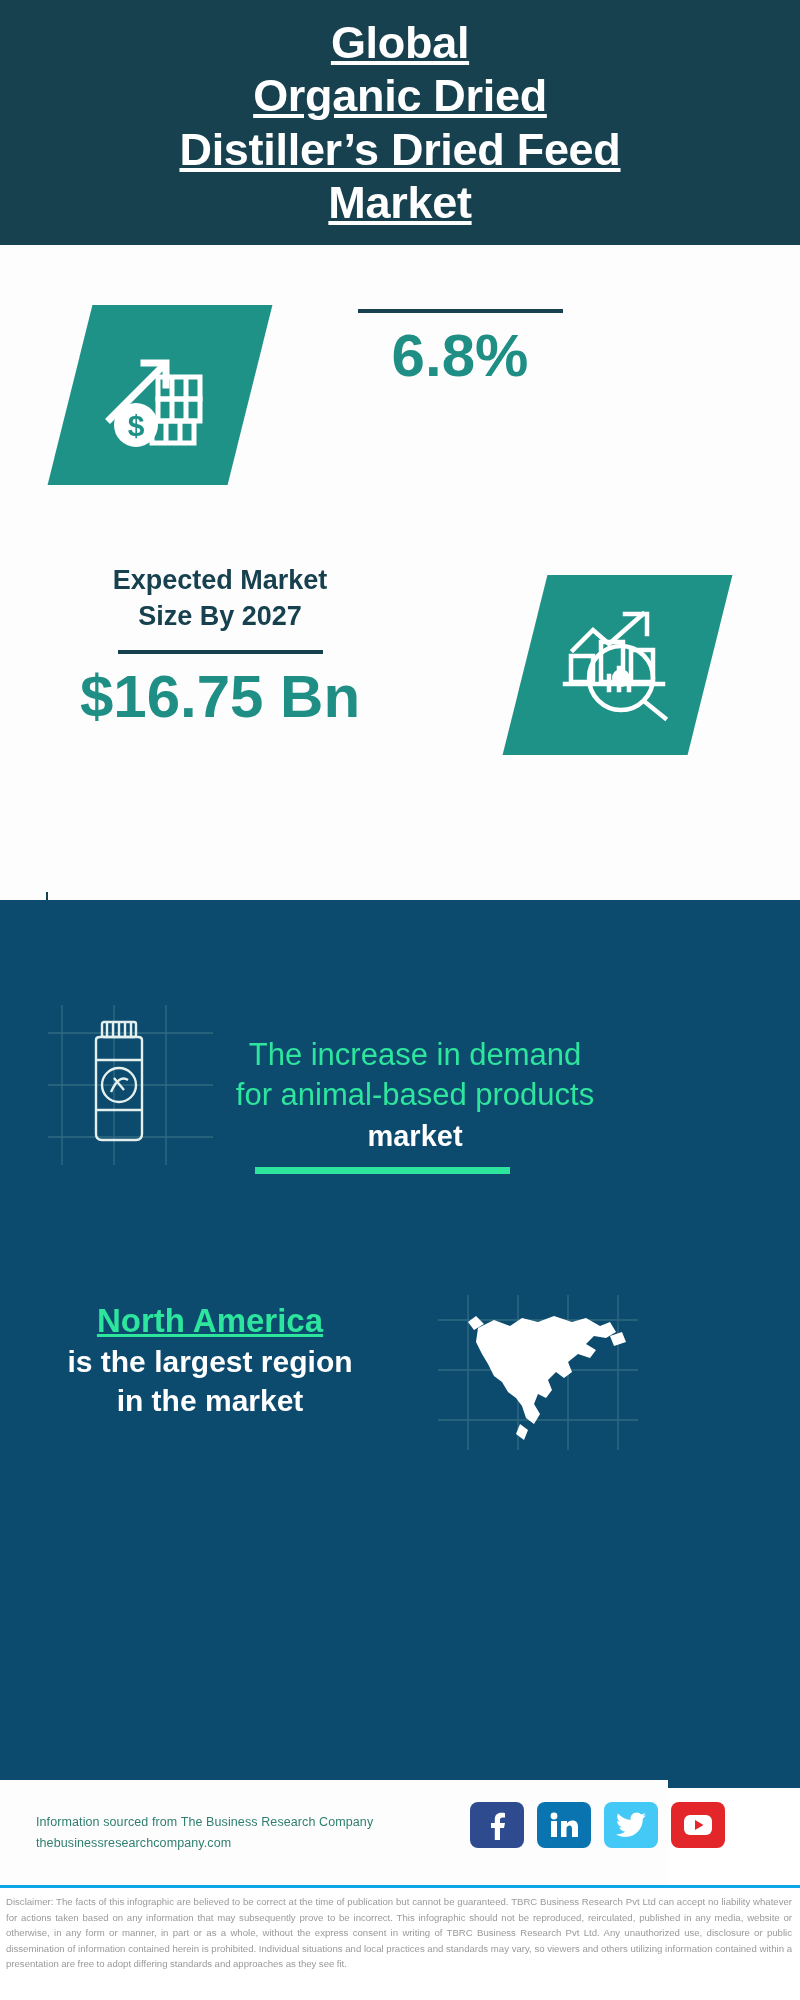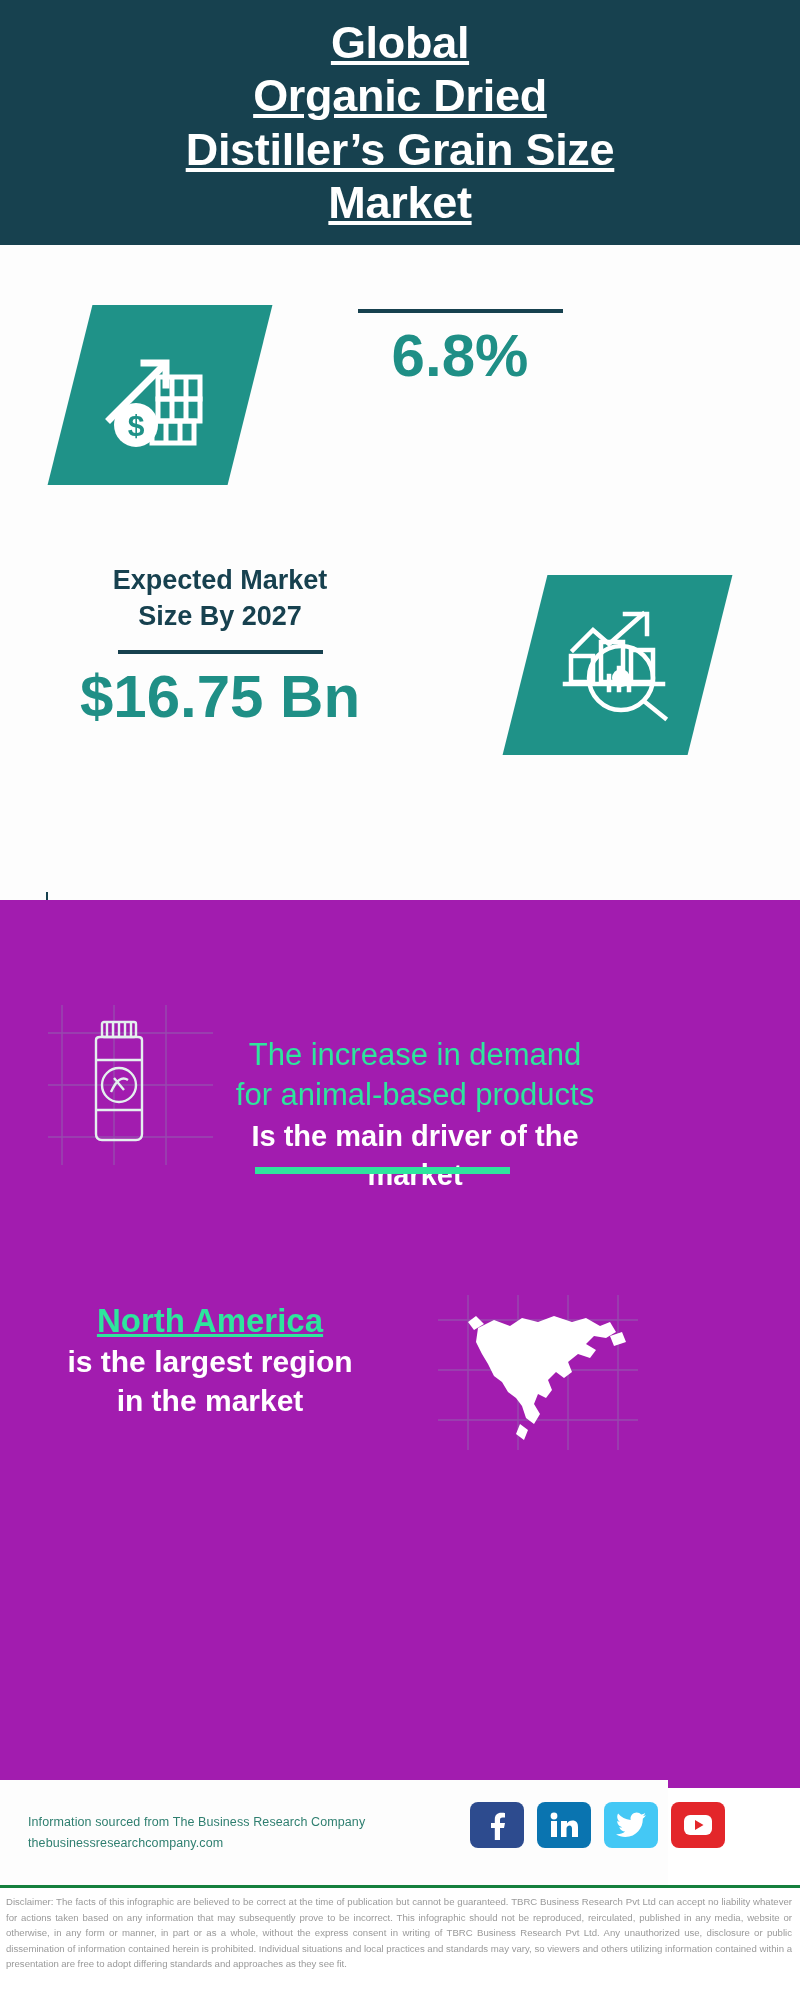--- a/index.html
+++ b/index.html
@@ -48,21 +48,21 @@
   .stat-value {
     color:#1f8f86; font-weight:bold; font-size:60px; line-height:1.1;
   }
 
   .growth-stat { left:280px; top:48px; width:360px; }
   .size-stat   { left:45px;  top:318px; width:350px; }
 
   
   .dark-section {
     position:absolute; left:0; top:900px; width:800px; height:888px;
-    background:#a21caf;
+    background:#0c4a6e;
   }
   .skyline {
     position:absolute; left:0; top:880px; width:800px; height:120px;
     display:block;
   }
 
   .grid-tile { position:absolute; opacity:0.30; }
 
   .driver-block { position:absolute; left:180px; top:1035px; width:470px; text-align:center; }
   .driver-green {
@@ -78,54 +78,54 @@
   }
   .region-desc {
     color:#ffffff; font-size:30px; font-weight:bold; line-height:1.32;
   }
 
   .map-wrap { position:absolute; left:440px; top:1305px; width:215px; height:155px; }
 
   
   .source-bar {
     position:absolute; left:0; top:1780px; width:668px; height:105px;
-    background:#fdfdfd; display:flex; align-items:center;
+    background:#fdfdfd; display:flex; align-items:center;padding-left:8px;
   }
   .source-text { margin-left:28px; width:400px; }
   .source-line {
     color:#2f7f70; font-size:12.5px; line-height:1.65; letter-spacing:0.1px;
   }
   .socials { position:absolute; left:470px; top:22px; display:flex; gap:13px; }
   .social {
     width:54px; height:46px; border-radius:8px;
     display:flex; align-items:center; justify-content:center;
   }
   .s-fb { background:#2d4b8e; }
   .s-li { background:#0a74b0; }
   .s-tw { background:#44c8f5; }
   .s-yt { background:#e3262a; }
 
   
   .disclaimer-wrap {
     position:absolute; left:0; top:1885px; width:800px; height:115px;
-    background:#ffffff; border-top:3px solid #15803d;
+    background:#ffffff; border-top:3px solid #0ea5e9;
   }
   .disclaimer {
     padding:6px 8px 0 6px; color:#9a9a9a; font-size:9.6px;
     line-height:1.62; text-align:justify; word-spacing:-0.2px;
   }
 </style>
 </head>
 <body>
 
 <div class="header">
   <div class="header-title">
     <div>Global</div>
     <div>Organic Dried</div>
-    <div>Distiller’s Grain Size</div>
+    <div>Distiller’s Dried Feed</div>
     <div>Market</div>
   </div>
 </div>
 
 <div class="white-section">
 
   <div class="para badge-growth">
     <span class="glyph">
       <svg width="120" height="120" viewBox="0 0 120 120">
         <g fill="none" stroke="#ffffff" stroke-width="7" stroke-linecap="square">
@@ -215,21 +215,20 @@
         <path d="M18 42 L64 42 M18 92 L64 92"></path>
         <circle cx="41" cy="67" r="17"></circle>
         <path d="M33 74 Q41 56 50 62 M36 60 L46 72"></path>
       </g>
     </svg>
   </span>
 
   <div class="driver-block" style="position:absolute; left:180px; top:135px; width:470px;">
     <div class="driver-green">The increase in demand</div>
     <div class="driver-green">for animal-based products</div>
-    <div class="driver-white">Is the main driver of the</div>
     <div class="driver-white">market</div>
   </div>
 
   <div style="position:absolute; left:255px; top:267px; width:255px; height:7px; background:#2ee59d;"></div>
 
   <div class="region-block" style="position:absolute; left:20px; top:400px; width:380px;">
     <div class="region-name">North America</div>
     <div class="region-desc">is the largest region</div>
     <div class="region-desc">in the market</div>
   </div>

